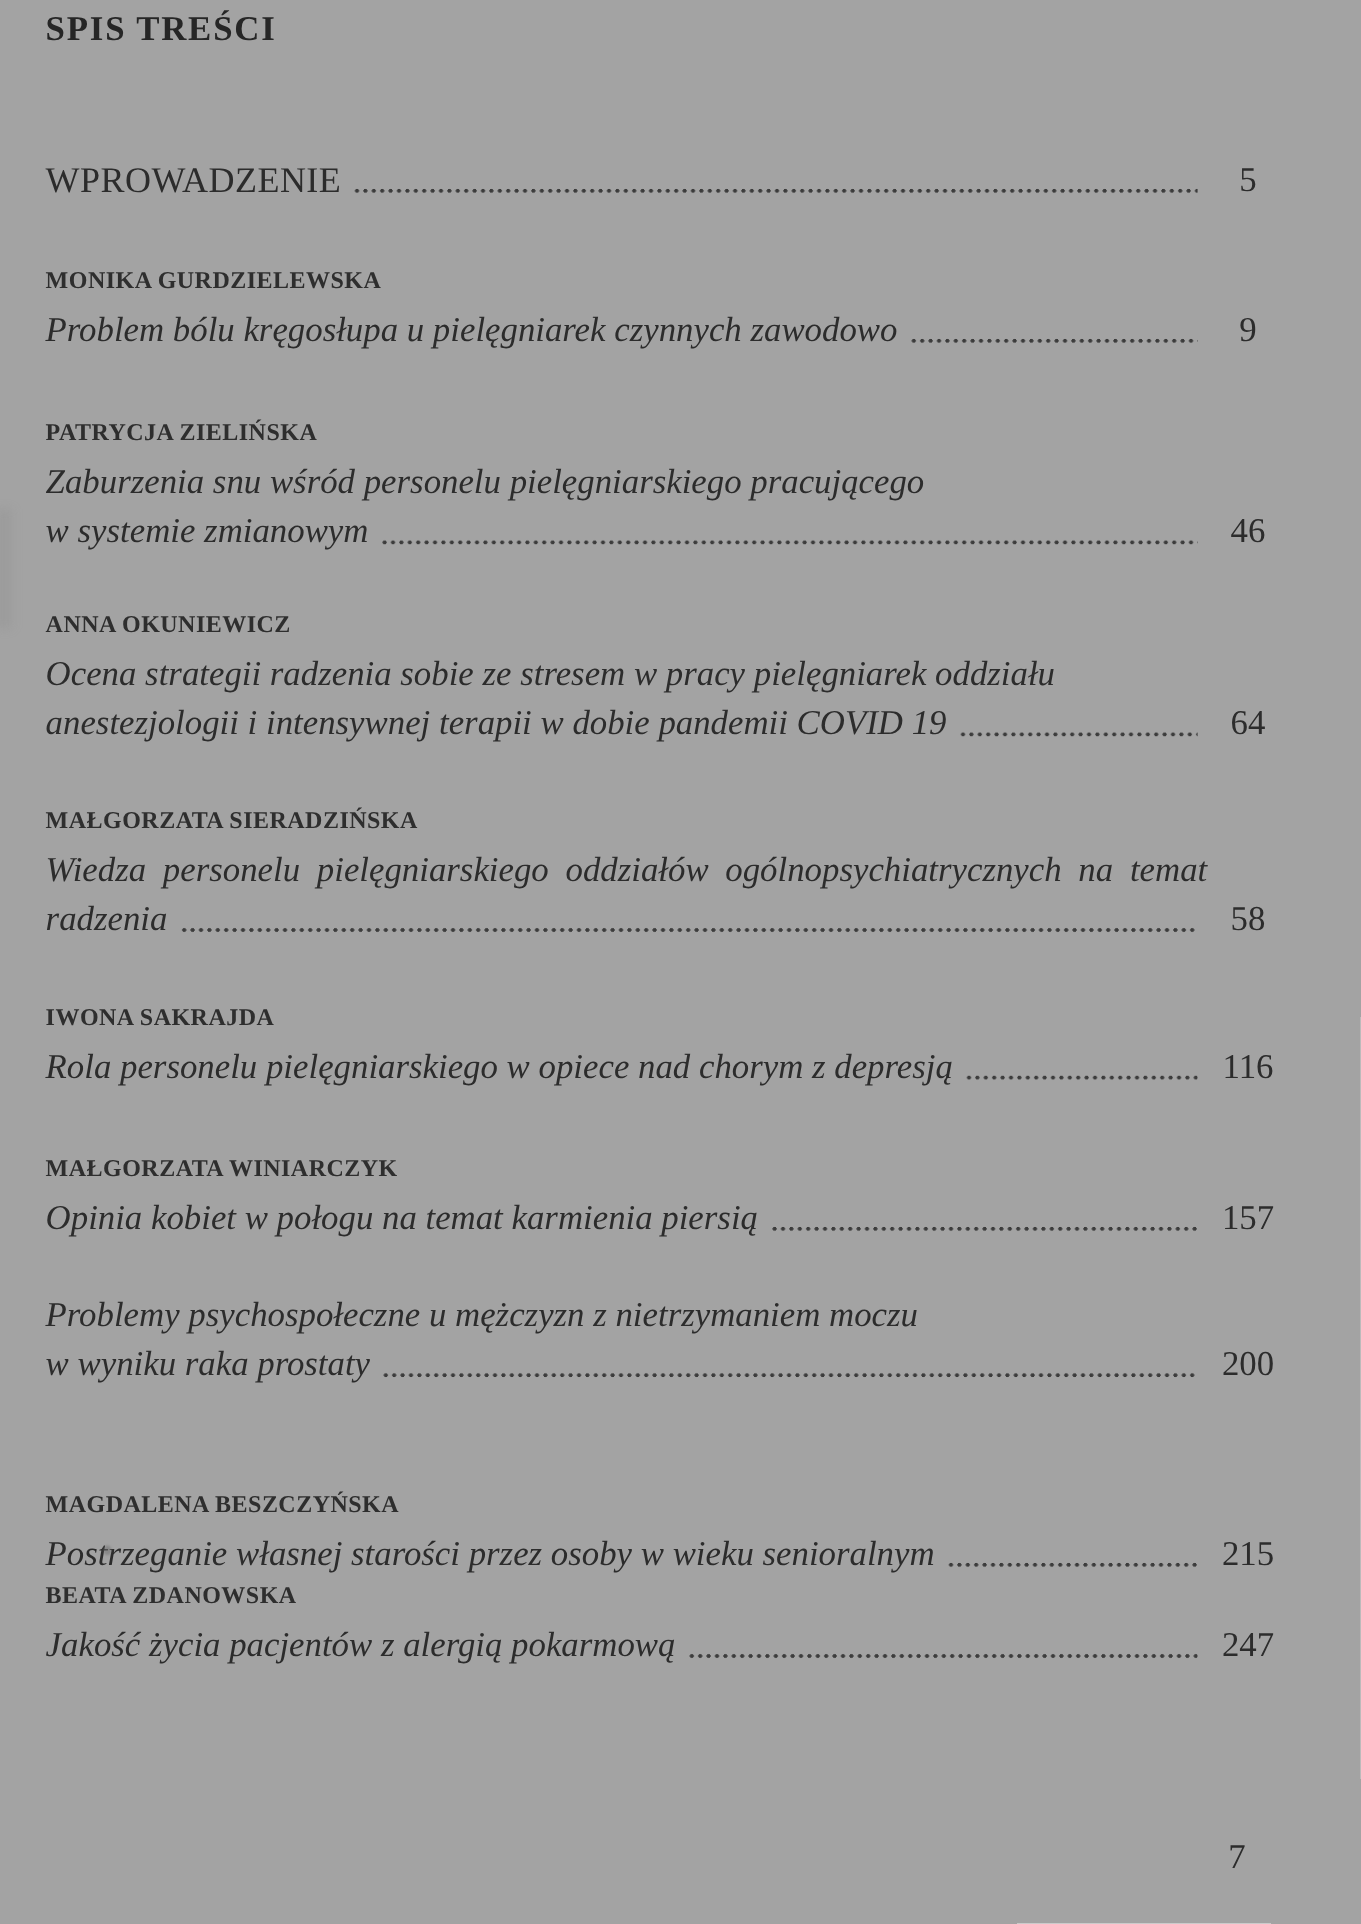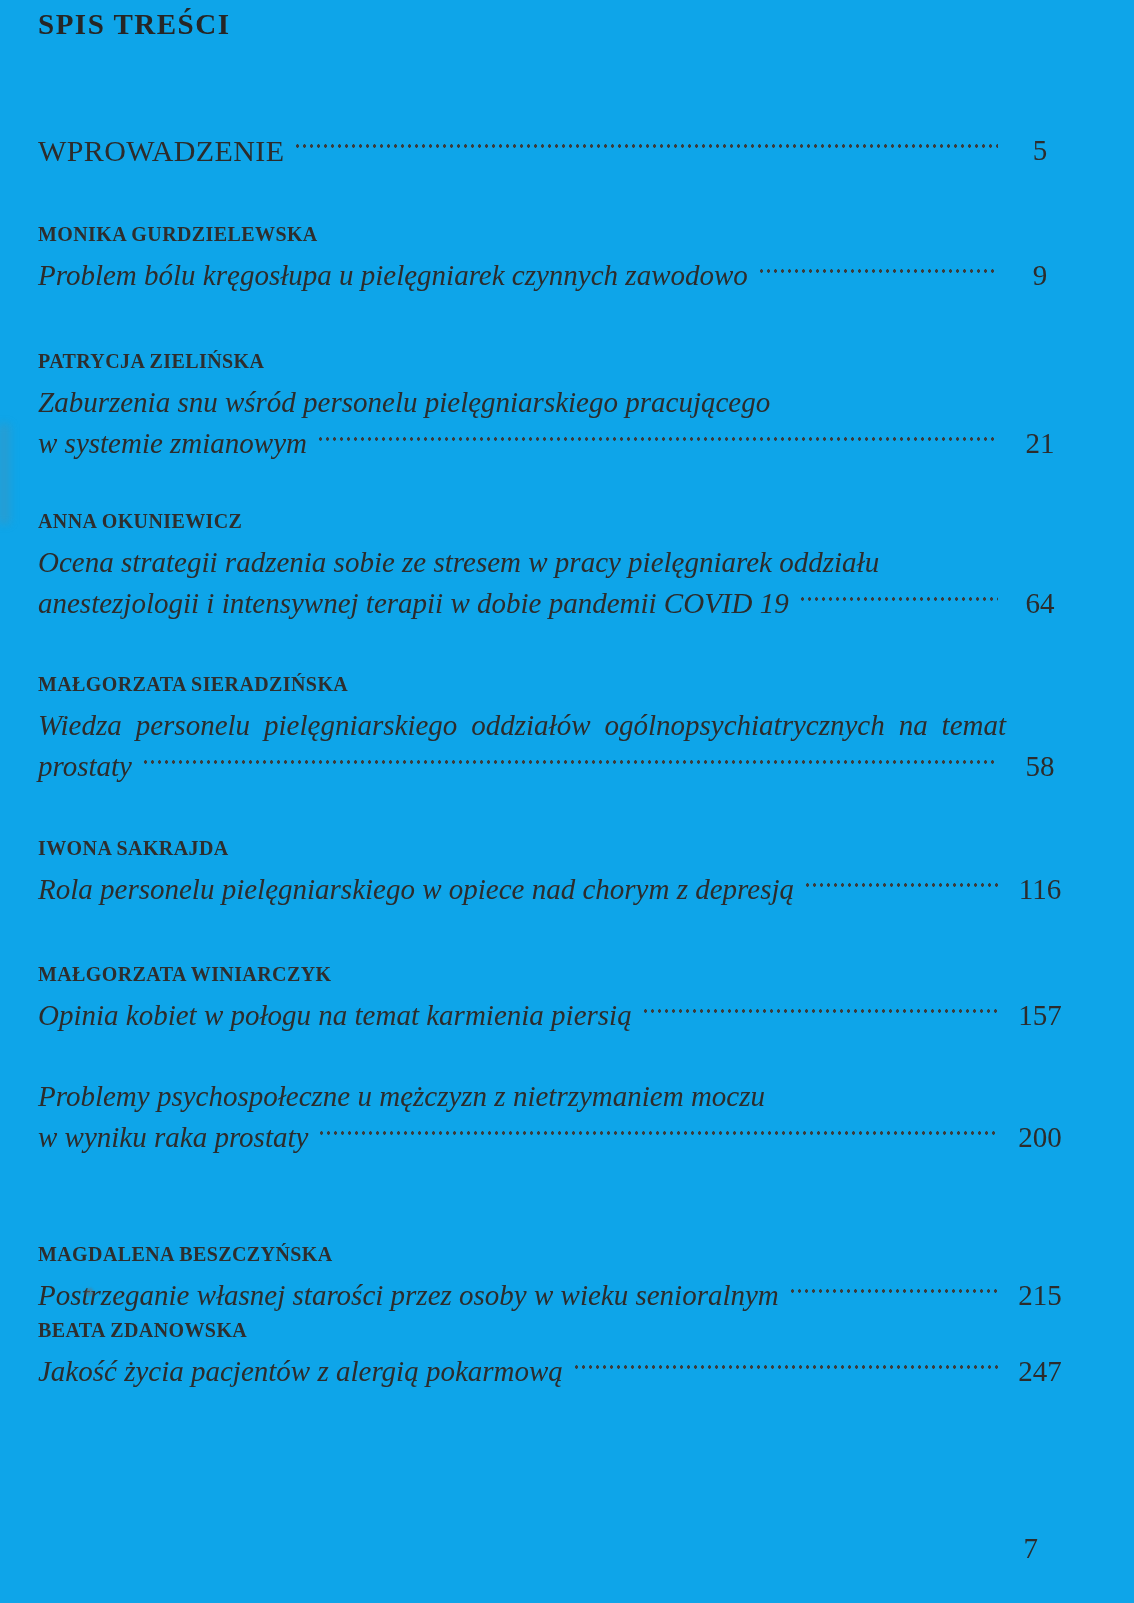--- a/index.html
+++ b/index.html
@@ -1,38 +1,38 @@
 <!DOCTYPE html>
 <html lang="pl"><head>
 <meta charset="utf-8">
 <style>
   html,body{margin:0;padding:0;background:#e8e8e8;}
   .page{
     position:relative;
     width:1134px;height:1603px;
     margin:0 auto;
-    background:#0ea5e9;
+    background:#a3a3a3;
     font-family:"Liberation Serif","DejaVu Serif",serif;
     color:#2b2b2b;
     overflow:hidden;
   }
   .heading{
     position:absolute;top:8px;left:38px;
     font-weight:bold;font-size:29px;letter-spacing:1.5px;
     color:#262626;
   }
   .entry{position:absolute;left:38px;width:1040px;}
   .author{
     font-size:20px;line-height:41px;letter-spacing:.4px;
     white-space:nowrap;color:#2e2e2e;font-weight:bold;
   }
   .title{font-style:italic;font-size:29px;line-height:41px;color:#2c2c2c;}
   .pre{width:968px;white-space:nowrap;overflow:visible;}
   .pre.justify{white-space:normal;text-align:justify;text-align-last:justify;}
-  .leader{display:flex;align-items:center;width:100%;}
+  .leader{display:flex;align-items:flex-end;width:100%;}
   .leader .t{
     flex:0 0 auto;font-style:italic;font-size:29px;line-height:41px;
     white-space:nowrap;color:#2c2c2c;
   }
   .leader .t.roman{font-style:normal;letter-spacing:.4px;font-size:30px;}
   .dots{
     flex:1 1 auto;height:6px;margin:0 4px 9px 10px;
     background-image:radial-gradient(circle,#3c3c3c 1.5px,rgba(0,0,0,0) 1.9px);
     background-size:7px 6px;background-position:0 100%;background-repeat:repeat-x;
   }
@@ -77,39 +77,39 @@
       <span class="pg">9</span>
     </div>
   </section>
 
   <section class="entry" style="top:341px">
     <div class="author">PATRYCJA ZIELIŃSKA</div>
     <div class="title pre">Zaburzenia snu wśród personelu pielęgniarskiego pracującego</div>
     <div class="leader">
       <span class="t">w systemie zmianowym</span>
       <span class="dots"></span>
-      <span class="pg">21</span>
+      <span class="pg">46</span>
     </div>
   </section>
 
   <section class="entry" style="top:501px">
     <div class="author">ANNA OKUNIEWICZ</div>
     <div class="title pre">Ocena strategii radzenia sobie ze stresem w pracy pielęgniarek oddziału</div>
     <div class="leader">
       <span class="t">anestezjologii i intensywnej terapii w dobie pandemii COVID 19</span>
       <span class="dots"></span>
       <span class="pg">64</span>
     </div>
   </section>
 
   <section class="entry" style="top:664px">
     <div class="author">MAŁGORZATA SIERADZIŃSKA</div>
     <div class="title pre justify">Wiedza personelu pielęgniarskiego oddziałów ogólnopsychiatrycznych na temat</div>
     <div class="leader">
-      <span class="t">prostaty</span>
+      <span class="t">radzenia</span>
       <span class="dots"></span>
       <span class="pg">58</span>
     </div>
   </section>
 
   <section class="entry" style="top:828px">
     <div class="author">IWONA SAKRAJDA</div>
     <div class="leader">
       <span class="t">Rola personelu pielęgniarskiego w opiece nad chorym z depresją</span>
       <span class="dots"></span>

